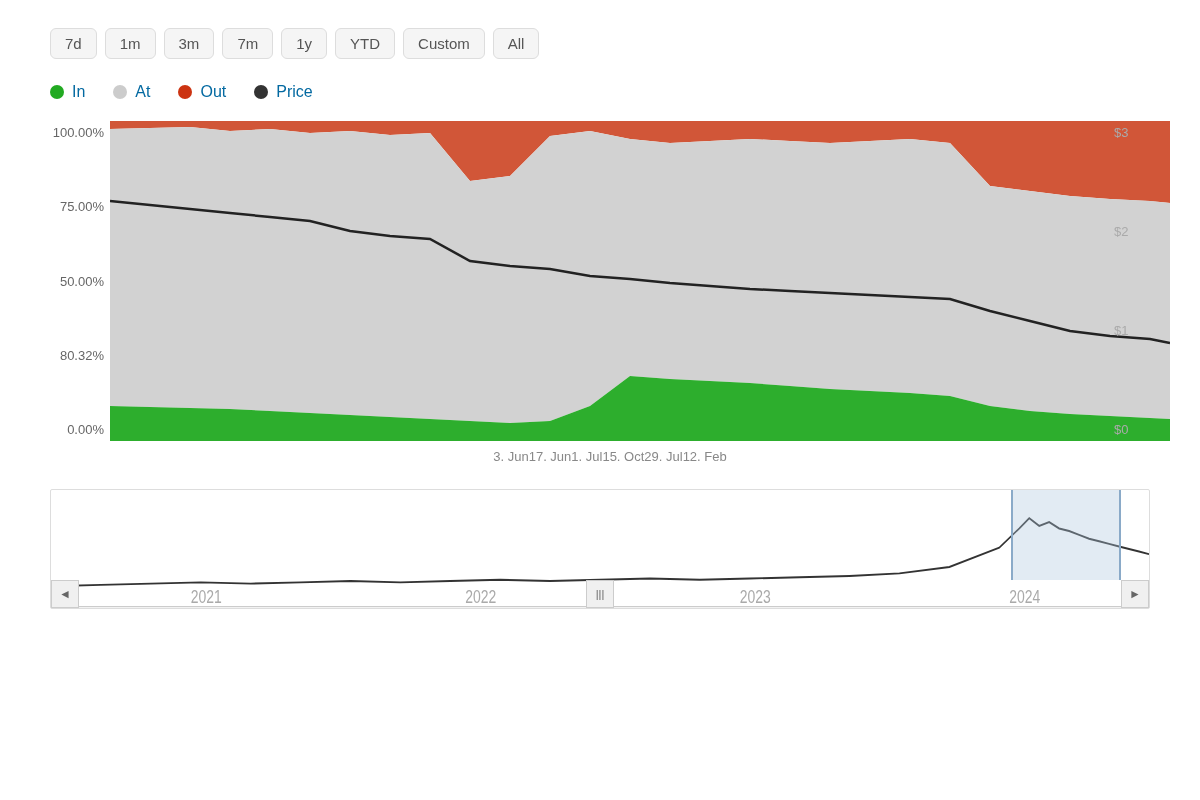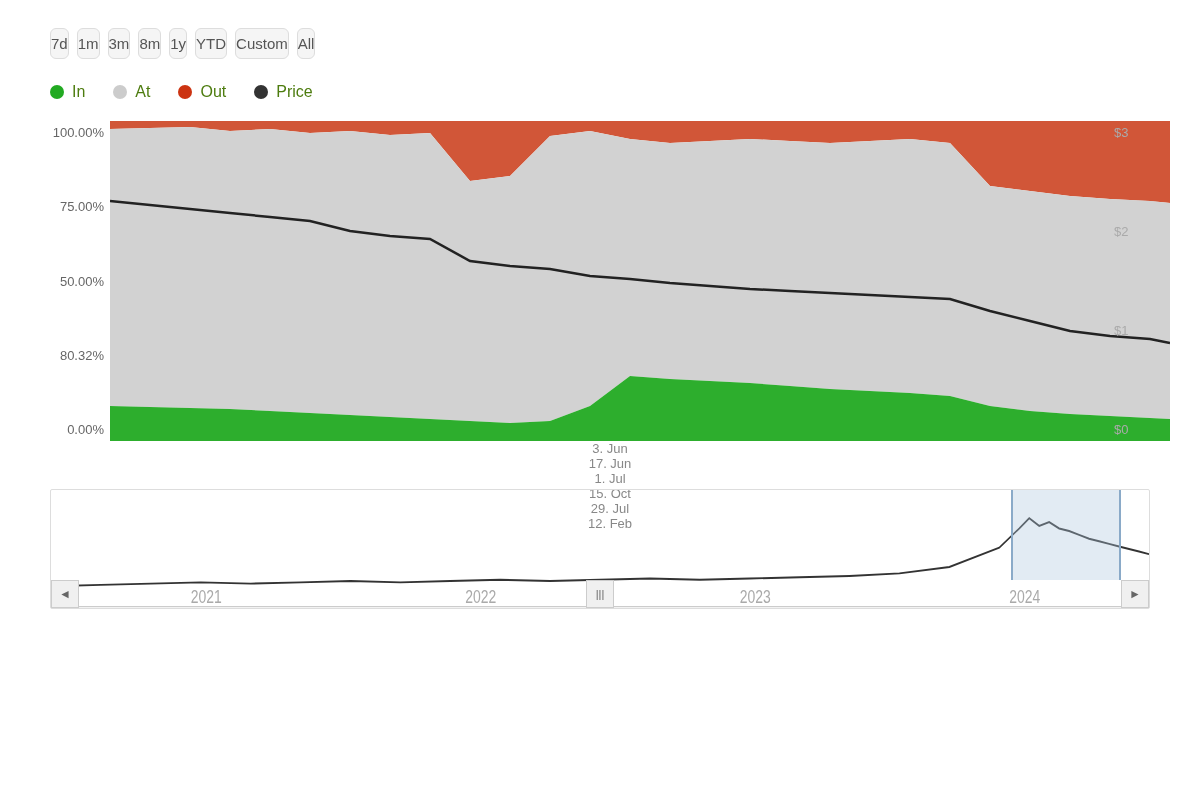--- a/index.html
+++ b/index.html
@@ -13,42 +13,42 @@
     }
 
     
     .time-range-bar {
       display: flex;
       align-items: center;
       gap: 8px;
       padding: 28px 50px 16px 50px;
     }
     .time-btn {
-      padding: 6px 0;
+      padding: 6px 14px;
       border: 1px solid #ddd;
       border-radius: 6px;
       background: #f5f5f5;
       color: #555;
       font-size: 15px;
       cursor: pointer;
     }
 
     
     .legend {
       display: flex;
       align-items: center;
       gap: 28px;
       padding: 8px 50px 20px 50px;
     }
     .legend-item {
       display: flex;
       align-items: center;
       gap: 8px;
       font-size: 16px;
-      color: #4d7c0f;
+      color: #0369a1;
       cursor: pointer;
     }
     .legend-dot {
       width: 14px;
       height: 14px;
       border-radius: 50%;
     }
     .dot-in { background: #22aa22; }
     .dot-at { background: #cccccc; }
     .dot-out { background: #cc3311; }
@@ -108,23 +108,22 @@
       height: 100%;
     }
 
     
     .x-axis {
       position: relative;
       margin: 0 50px 0 110px;
       height: 30px;
       display: flex;
       align-items: center;
-      justify-content: flex-start;
+      justify-content: center;
       padding-right: 40px;
-      flex-direction: column;
     }
     .x-label {
       font-size: 13px;
       color: #888;
     }
 
     
     .navigator-wrapper {
       margin: 18px 50px 0 50px;
       position: relative;
@@ -170,21 +169,21 @@
       cursor: ew-resize;
     }
   </style>
 </head>
 <body>
 
 <div class="time-range-bar">
 <button class="time-btn">7d</button>
     <button class="time-btn">1m</button>
     <button class="time-btn">3m</button>
-    <button class="time-btn">8m</button>
+    <button class="time-btn">7m</button>
     <button class="time-btn">1y</button>
     <button class="time-btn">YTD</button>
     <button class="time-btn">Custom</button>
     <button class="time-btn">All</button>
   </div>
 
 <div class="legend">
 <div class="legend-item">
       <div class="legend-dot dot-in"></div>
       <span>In</span>

